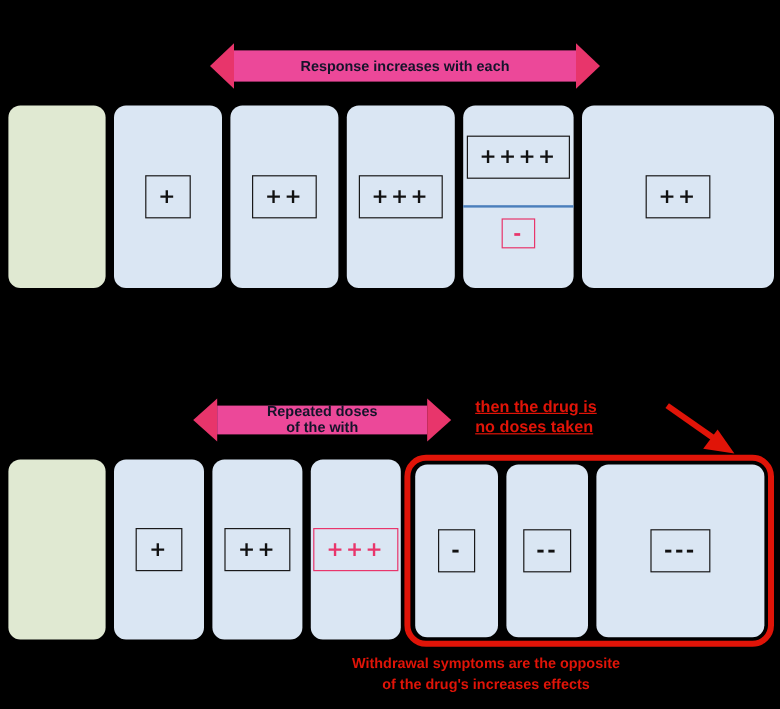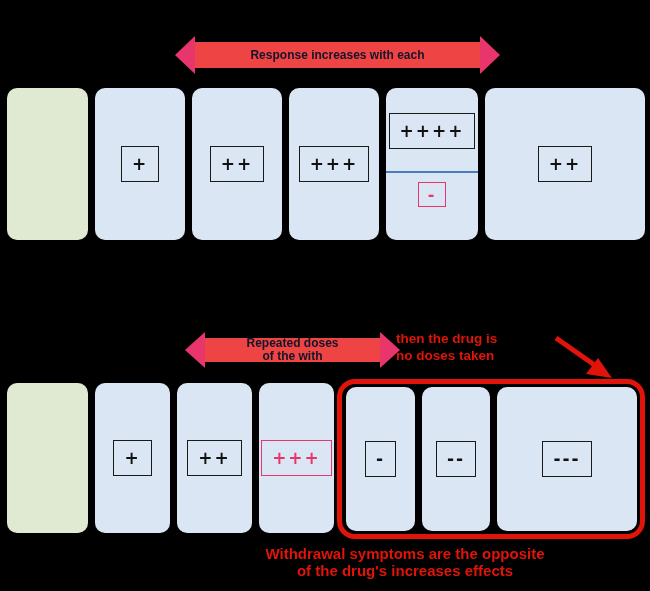--- a/index.html
+++ b/index.html
@@ -6,25 +6,25 @@
   .canvas{position:relative;width:650px;height:591px;background:#000000;
           font-family:"Liberation Sans",sans-serif;overflow:hidden;}
 
   
   .arrow{position:absolute;display:flex;align-items:center;}
   .tri{width:0;height:0;flex:0 0 auto;}
   .arrow-top .tri{border-top:19px solid transparent;border-bottom:19px solid transparent;}
   .arrow-bottom .tri{border-top:18px solid transparent;border-bottom:18px solid transparent;}
   .tri.left{border-right:20px solid #e8356b;}
   .tri.right{border-left:20px solid #e8356b;}
-  .arrow .bar{flex:1;align-self:stretch;margin:6px 0;background:#ef4444;
+  .arrow .bar{flex:1;align-self:stretch;margin:6px 0;background:#ec4899;
               display:flex;flex-direction:column;align-items:center;justify-content:center;
               color:#14142a;font-weight:bold;font-size:12px;line-height:13px;text-align:center;}
   .arrow-top{left:175px;top:36px;width:325px;height:38px;}
-  .arrow-bottom{left:185px;top:332px;width:215px;height:36px;}
+  .arrow-bottom{left:161px;top:332px;width:215px;height:36px;}
 
   
   .card{position:absolute;background:#dae6f3;border-radius:10px;
         display:flex;align-items:center;justify-content:center;}
   .card.green{background:#e0e9d2;}
   .card.col{flex-direction:column;justify-content:flex-start;padding-top:25px;box-sizing:border-box;}
   .sym{border:1.5px solid #1a1a1a;color:#111;font-weight:bold;font-size:17px;
        letter-spacing:2px;padding:7px 10px;background:transparent;white-space:nowrap;
        font-family:"DejaVu Sans",sans-serif;}
   .sym.pink{border-color:#e8356b;color:#e8356b;}
@@ -45,23 +45,23 @@
   .b4{left:259px;top:383px;width:75px;height:150px;}
   .b5{left:346px;top:387px;width:69px;height:144px;}
   .b6{left:422px;top:387px;width:68px;height:144px;}
   .b7{left:497px;top:387px;width:140px;height:144px;}
 
   
   .wd-group{position:absolute;left:337px;top:379px;width:308px;height:160px;
             border:5px solid #e01408;border-radius:18px;box-sizing:border-box;}
   .note{position:absolute;left:396px;top:330px;width:160px;color:#e01408;
         font-weight:bold;font-size:13.5px;line-height:17px;}
-  .note span{display:block;}
+  .note span{display:block;text-decoration:underline;}
   .caption{position:absolute;left:235px;top:545px;width:340px;color:#e01408;
-           font-weight:bold;font-size:15px;line-height:17px;text-align:center;}
+           font-weight:bold;font-size:12px;line-height:17px;text-align:center;}
   .caption span{display:block;}
   .pointer{position:absolute;left:552px;top:332px;}
 </style>
 </head>
 <body>
 
 <div class="canvas">
 
   <div class="arrow arrow-top">
     <div class="tri left"></div>

